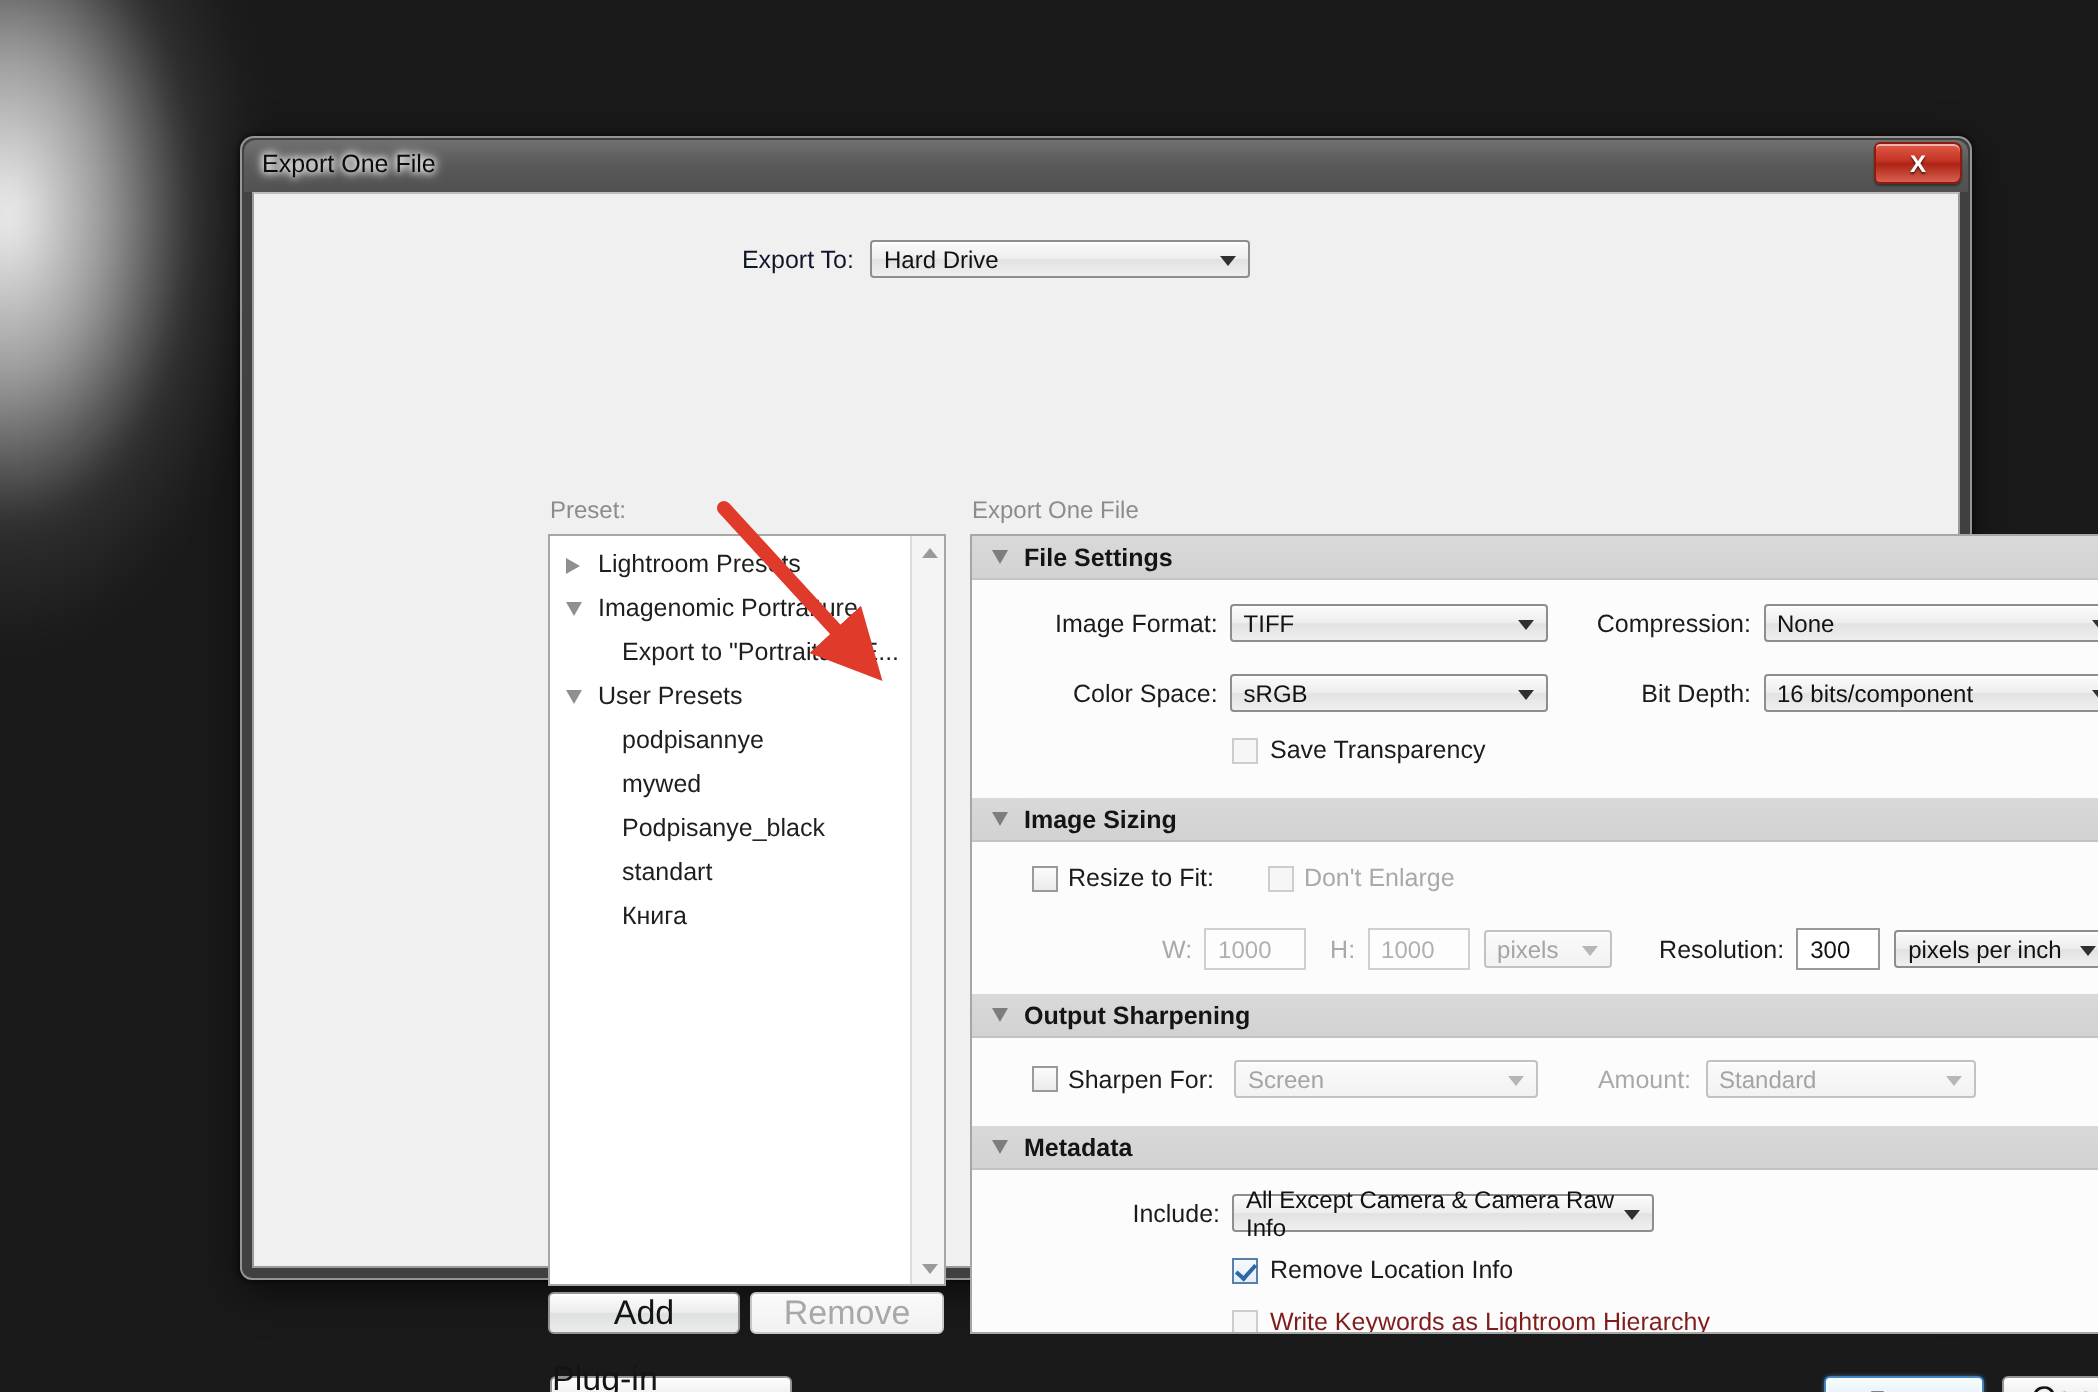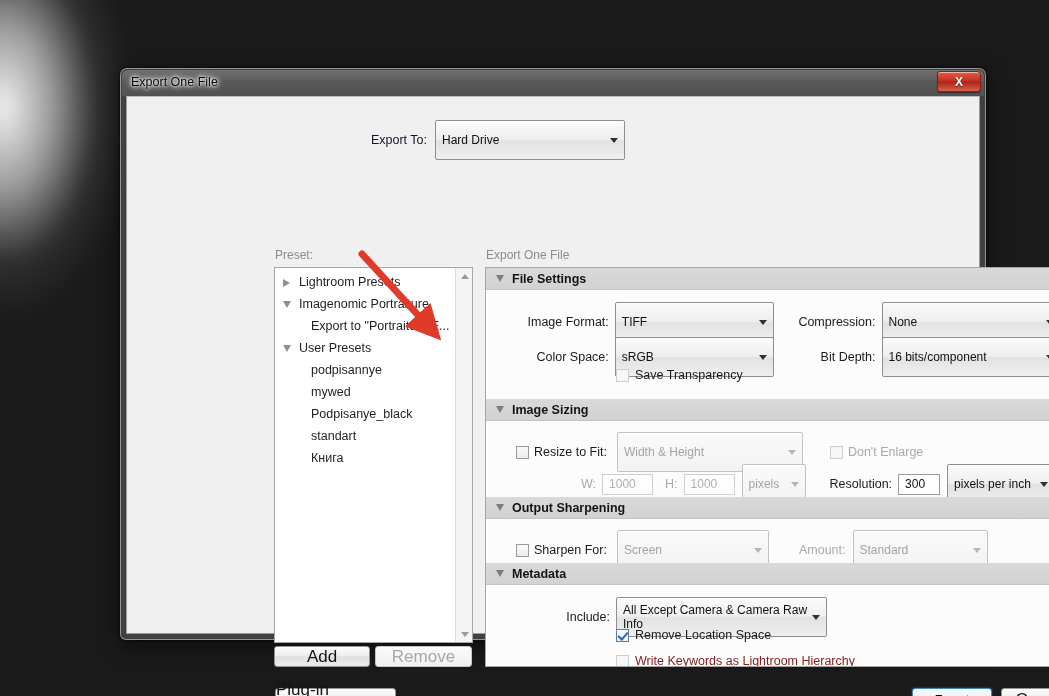--- a/index.html
+++ b/index.html
@@ -93,21 +93,21 @@
     font-size: 12.5px; color: #0f172a;
   }
   .combo {
     position: relative;
     background: linear-gradient(180deg, #fbfbfb 0%, #eeeeee 48%, #e2e2e2 52%, #efefef 100%);
     border: 1px solid #8e8e8e;
     border-radius: 2px;
     font-size: 12px; color: #111;
     display: flex; align-items: center;
     padding: 0 18px 0 6px;
-    height: 40px;
+    height: 19px;
     cursor: pointer;
     box-shadow: inset 0 1px 0 rgba(255,255,255,0.9);
   }
   .combo .arrow {
     position: absolute; right: 6px; top: 50%;
     margin-top: -2px;
     width: 0; height: 0;
     border-left: 4px solid transparent;
     border-right: 4px solid transparent;
     border-top: 5px solid #303030;
@@ -349,24 +349,20 @@
         </div>
 
         <div class="sect-head">
           <span class="tri"></span>
           <span class="nm">Image Sizing</span>
         </div>
         <div class="sect-body" style="height:76px;position:relative;">
           <div class="row" style="position:absolute;left:30px;top:11px;width:560px;">
             <span class="chk"></span>
             <span class="lbl" style="margin-left:5px;">Resize to Fit:</span>
-            <div class="combo dis" style="width:186px;margin-left:10px;">
-              <span>Width &amp; Height</span>
-              <span class="arrow"></span>
-            </div>
             <span class="chk dis" style="margin-left:27px;"></span>
             <span class="lbl dis" style="margin-left:5px;">Don't Enlarge</span>
           </div>
           <div class="row" style="position:absolute;left:95px;top:43px;width:500px;">
             <span class="lbl dis">W:</span>
             <div class="txtf dis" style="width:51px;margin-left:6px;">1000</div>
             <span class="lbl dis" style="margin-left:12px;">H:</span>
             <div class="txtf dis" style="width:51px;margin-left:6px;">1000</div>
             <div class="combo dis" style="width:64px;margin-left:7px;">
               <span>pixels</span>
@@ -408,21 +404,21 @@
         <div class="sect-body" style="height:86px;position:relative;">
           <div class="row" style="position:absolute;left:0;top:12px;width:100%;">
             <div class="lbl" style="width:124px;">Include:</div>
             <div class="combo" style="width:211px;margin-left:6px;align-items:center;">
               <span>All Except Camera &amp; Camera Raw Info</span>
               <span class="arrow"></span>
             </div>
           </div>
           <div class="row" style="position:absolute;left:130px;top:43px;">
             <span class="chk on"></span>
-            <span class="lbl" style="margin-left:6px;">Remove Location Space</span>
+            <span class="lbl" style="margin-left:6px;">Remove Location Info</span>
           </div>
           <div class="row" style="position:absolute;left:130px;top:69px;">
             <span class="chk dis"></span>
             <span class="lbl" style="margin-left:6px;color:#7f1d1d;">Write Keywords as Lightroom Hierarchy</span>
           </div>
         </div>
 
       </div>
 
     </div>

